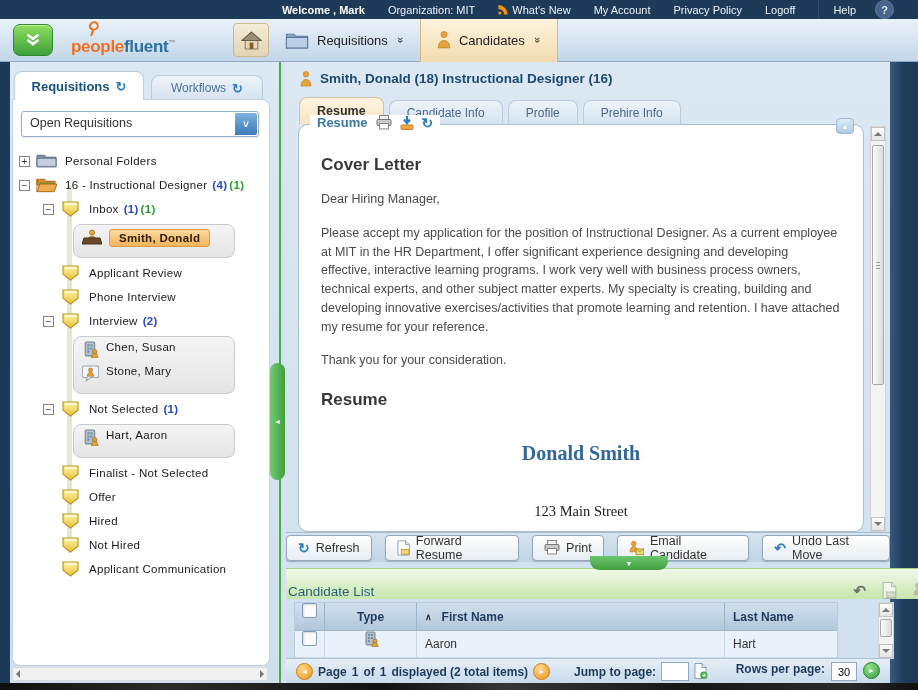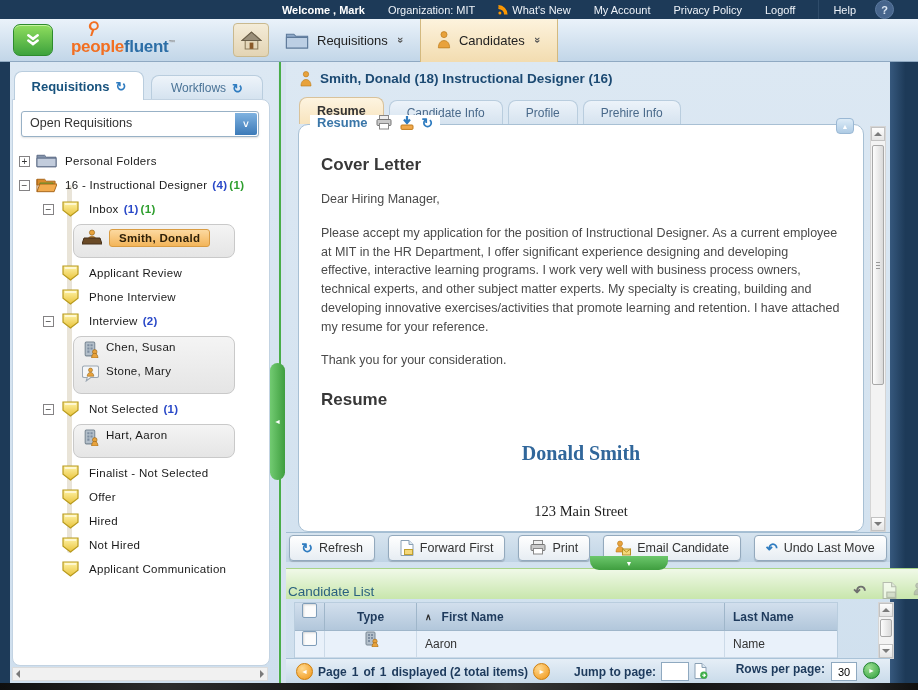--- a/index.html
+++ b/index.html
@@ -547,21 +547,21 @@
 
   <div id="btnbar" data-interactable="false">
     <div class="btn" data-interactable="true">
       <span class="refresh-glyph" style="font-size:14px" data-interactable="false">↻</span>
       <span>Refresh</span>
     </div>
     <div class="btn" data-interactable="true">
       <svg width="14" height="16" data-interactable="false">
           <use href="#i-doc"></use>
         </svg>
-      <span>Forward First</span>
+      <span>Forward Resume</span>
     </div>
     <div class="btn" data-interactable="true">
       <svg width="16" height="15" data-interactable="false">
           <use href="#i-printer"></use>
         </svg>
       <span>Print</span>
     </div>
     <div class="btn" data-interactable="true">
       <svg width="16" height="16" data-interactable="false">
           <use href="#i-env-person"></use>
@@ -611,21 +611,21 @@
           <span class="checkbox" data-interactable="true"></span>
         </span>
       <span class="col-type">
           <svg width="16" height="16" data-interactable="false">
             <use href="#i-building-person"></use>
           </svg>
         </span>
       <span class="col-first" style="font-weight:normal">
           <span data-interactable="false">Aaron</span>
         </span>
-      <span class="col-last" data-interactable="false">Name</span>
+      <span class="col-last" data-interactable="false">Hart</span>
     </div>
   </div>
 
   <div class="vscroll" id="table-scroll" data-interactable="true">
     <div class="sc-btn sc-top" data-interactable="true">
         <span class="arr arr-u"></span>
       </div>
     <div class="sc-thumb" style="top:16px;height:16px" data-interactable="true"></div>
     <div class="sc-btn sc-bot" data-interactable="true">
         <span class="arr arr-d"></span>

